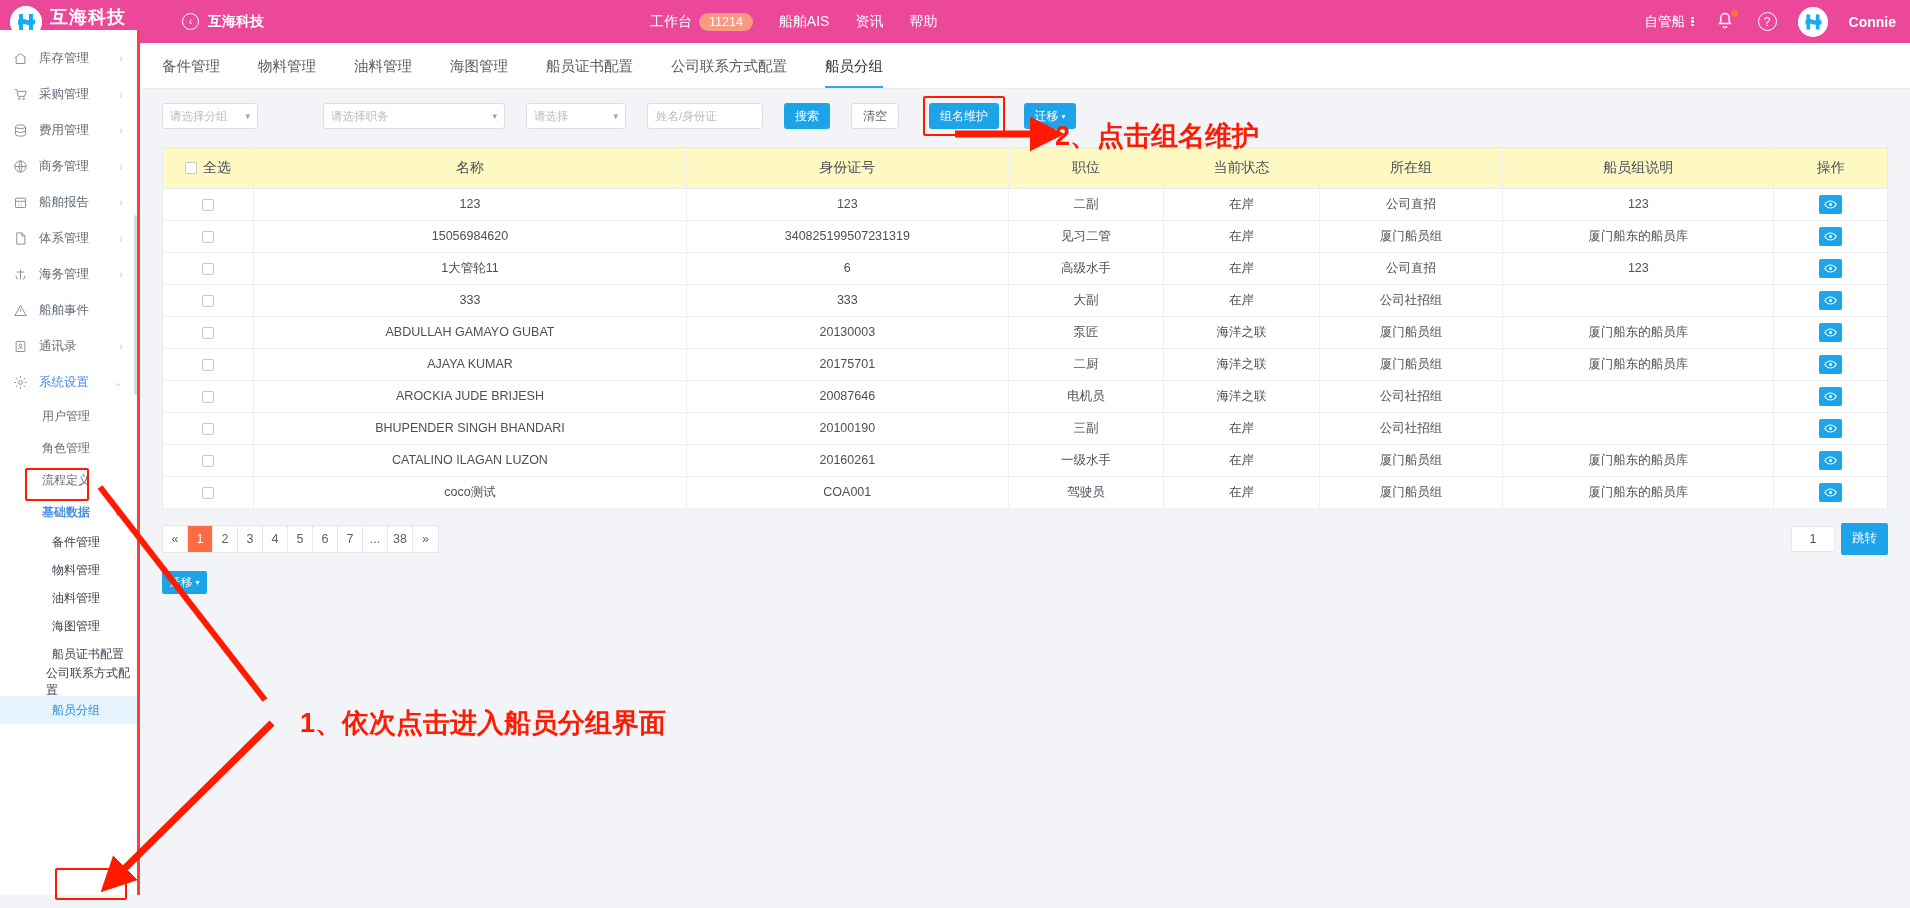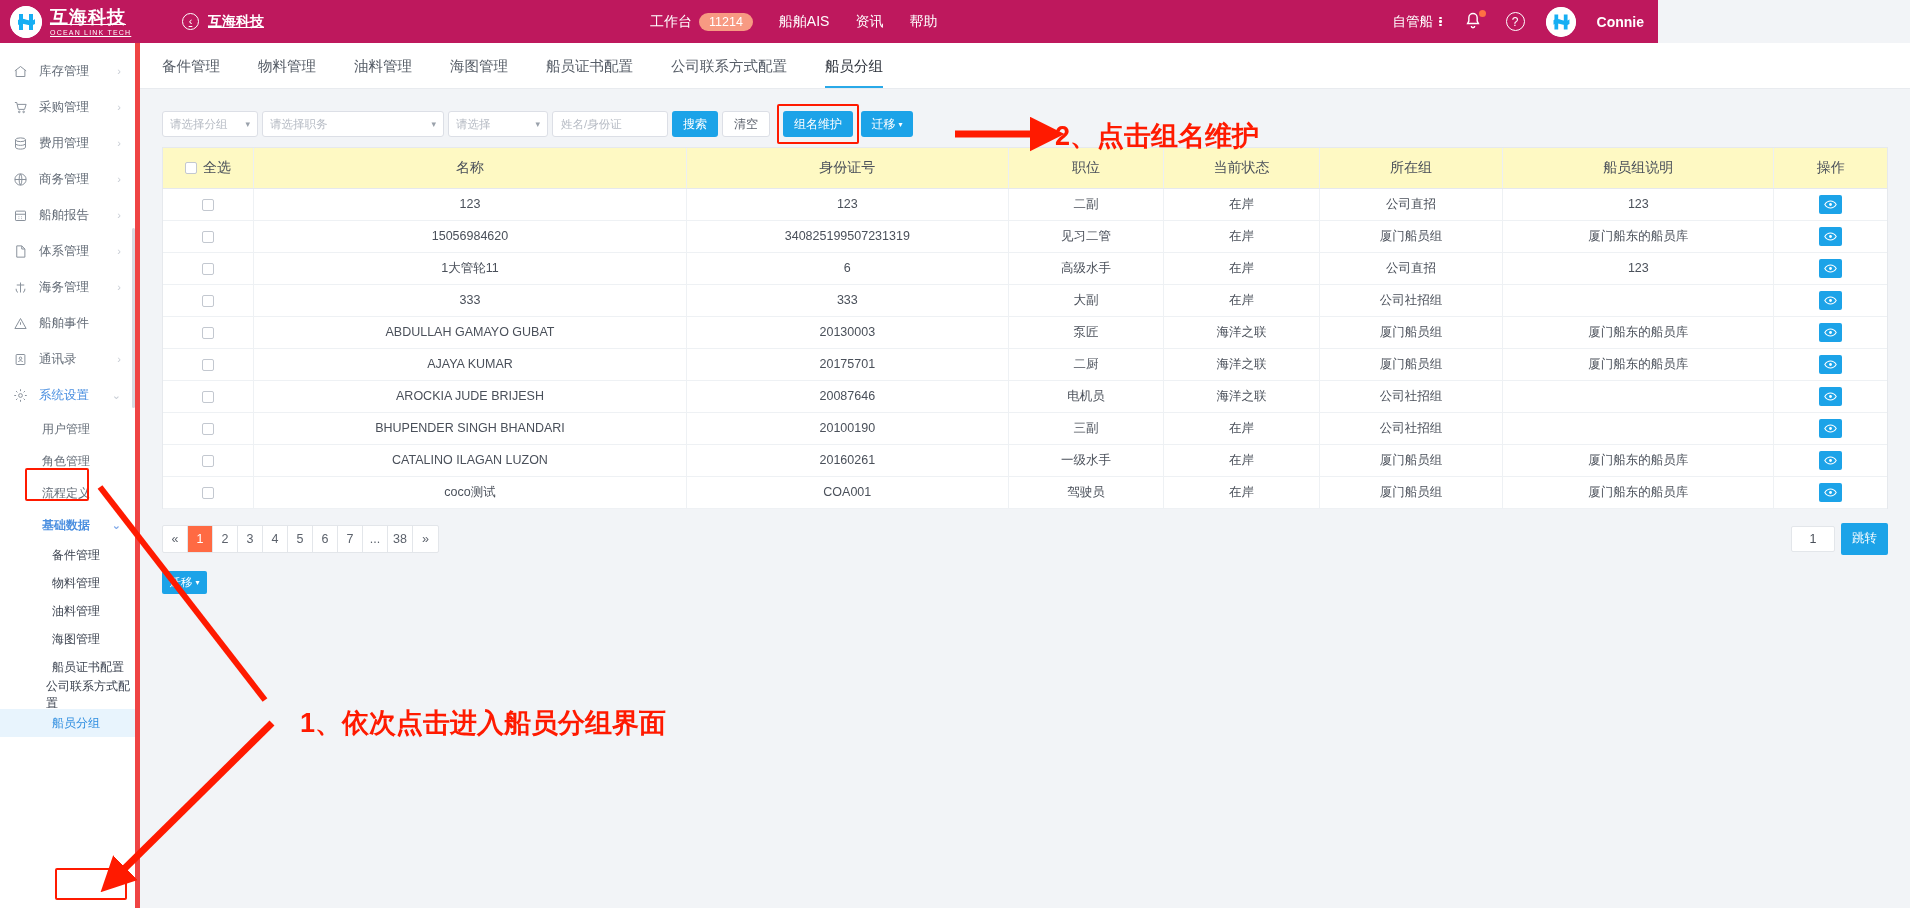--- a/index.html
+++ b/index.html
@@ -4,22 +4,22 @@
 <style>
   * { box-sizing: border-box; margin: 0; padding: 0; }
   html, body {
     width: 1910px; height: 908px;
     font-family: "Liberation Sans", "DejaVu Sans", sans-serif;
     background: #f2f4f7;
     overflow: hidden;
   }
   
   .topbar {
-    position: absolute; top: 0; left: 0; width: 1658px; height: 43px;
-    background: #be185d; display: flex; align-items: center; color: #fff; text-decoration: underline;
+    position: absolute; top: 0; left: 0; width: 1910px; height: 43px;
+    background: #ec4899; display: flex; align-items: center; color: #fff;
   }
   .brand { display:flex; align-items:center; width: 170px; padding-left: 10px; }
   .brand-logo {
     width: 32px; height: 32px; border-radius: 50%;
     background: #fff; position: relative; flex: 0 0 32px;
     overflow:hidden;
   }
   .brand-logo svg { display:block; }
   .brand-text { margin-left: 8px; line-height: 1; }
   .brand-cn { font-size: 18px; font-weight: bold; letter-spacing: 1px; }
@@ -45,22 +45,22 @@
   .bell-dot { position:absolute; right:-1px; top:-1px; width:7px;height:7px;border-radius:50%;background:#FF7043; }
   .help-circle {
     width:19px;height:19px;border:1.3px solid #fff;border-radius:50%;
     display:flex;align-items:center;justify-content:center;font-size:12px;
   }
   .avatar { width: 30px; height: 30px; border-radius: 50%; background: #fff; overflow:hidden;}
   .username { font-size: 14px; font-weight: bold; }
 
   
   .sidebar {
-    position: absolute; top: 43px; left: 0; width: 140px; height: 865px;
-    background: #fff; overflow: hidden; border-right: 5px solid #ef4444;
+    position: absolute; top: 30px; left: 0; width: 140px; height: 865px;
+    background: #fff; overflow: hidden; border-right: 3px solid #ef4444;
   }
   .menu-item {
     height: 36px; display: flex; align-items: center; padding-left: 13px;
     font-size: 12.5px; color: #656d78; cursor: pointer; position: relative;
   }
   .menu-item .mi-icon { width: 19px; flex:0 0 19px; display:flex; align-items:center; color:#8a929c;}
   .menu-item .mi-label { margin-left: 7px; white-space: nowrap;}
   .menu-item .mi-arrow { position:absolute; right: 14px; color:#c7ccd4; font-size: 11px;}
   .menu-item.active .mi-label { color: #4a8fe0; font-weight: normal; }
   .sub-item {
@@ -86,29 +86,29 @@
     padding-left: 22px; border-bottom:1px solid #e8ebef; gap: 38px;
   }
   .tab {
     font-size: 14.5px; color:#555c66; padding-bottom: 10px; cursor:pointer;
     border-bottom: 2px solid transparent; white-space:nowrap;
   }
   .tab.active { color:#2a2f38; border-bottom-color:#29A9E8; }
 
   .content { padding: 14px 22px 0 22px; }
 
-  .filterbar { display:flex; align-items:flex-end; height:34px; gap: 4px; position:relative;}
+  .filterbar { display:flex; align-items:flex-start; height:34px; gap: 21px; position:relative;}
   .sel {
     height:26px; border:1px solid #dcdfe6; background:#fff; border-radius:3px;
     font-size:11.5px; color:#b6bbc4; display:flex; align-items:center;
     padding: 0 7px; position:relative;
   }
   .sel .caret { position:absolute; right:7px; color:#9aa1ab; font-size:9px; }
   .sel-grp { width:96px; }
-  .sel-post { width:182px; border-color:#dcdfe6; }
+  .sel-post { width:182px; border-color:#dcdfe6;margin-left:44px; }
   .sel-any { width:100px; }
   .inp-name {
     width:116px; height:26px; border:1px solid #dcdfe6; background:#fff;
     border-radius:3px; font-size:11.5px; color:#b6bbc4; display:flex;
     align-items:center; padding:8px 8px;
   }
   .btn {
     height:26px; border-radius:3px; font-size:12px; display:flex;
     align-items:center; justify-content:center; padding: 0 11px; cursor:pointer;
     white-space:nowrap;

